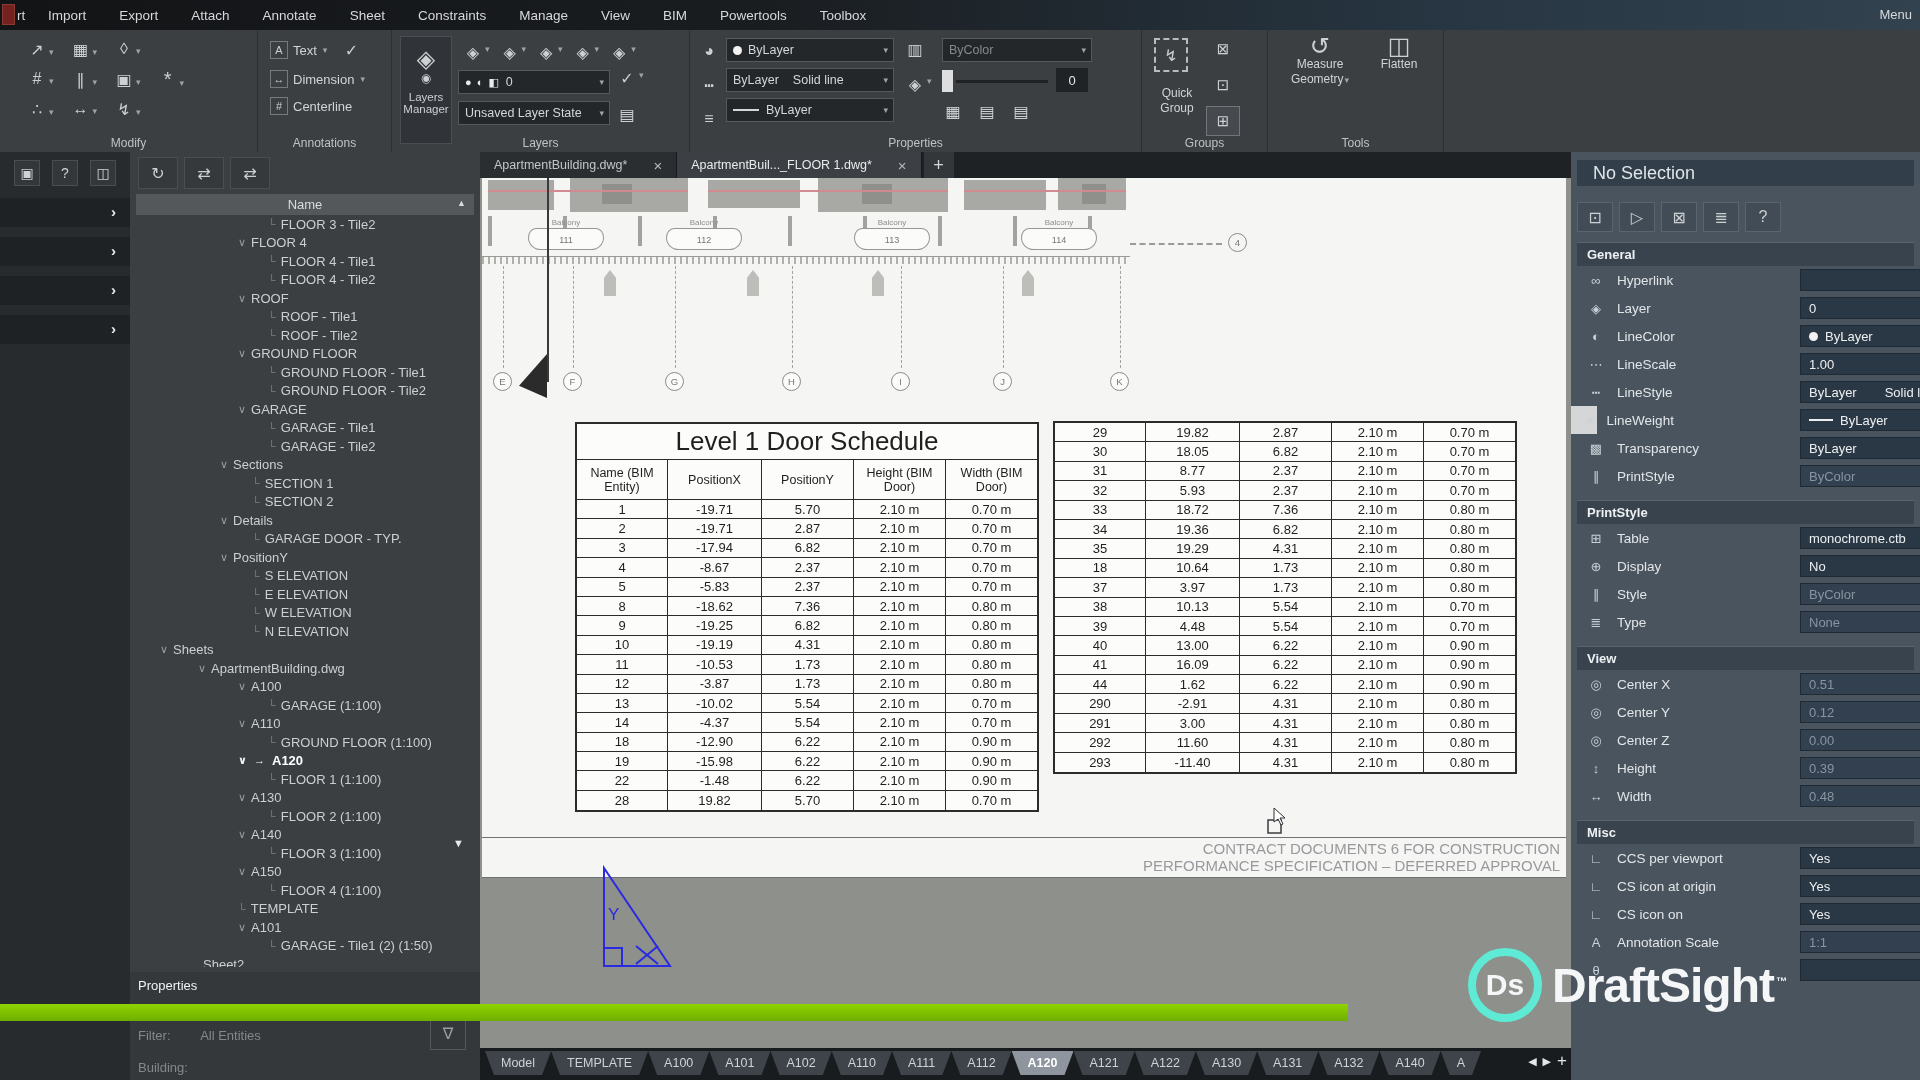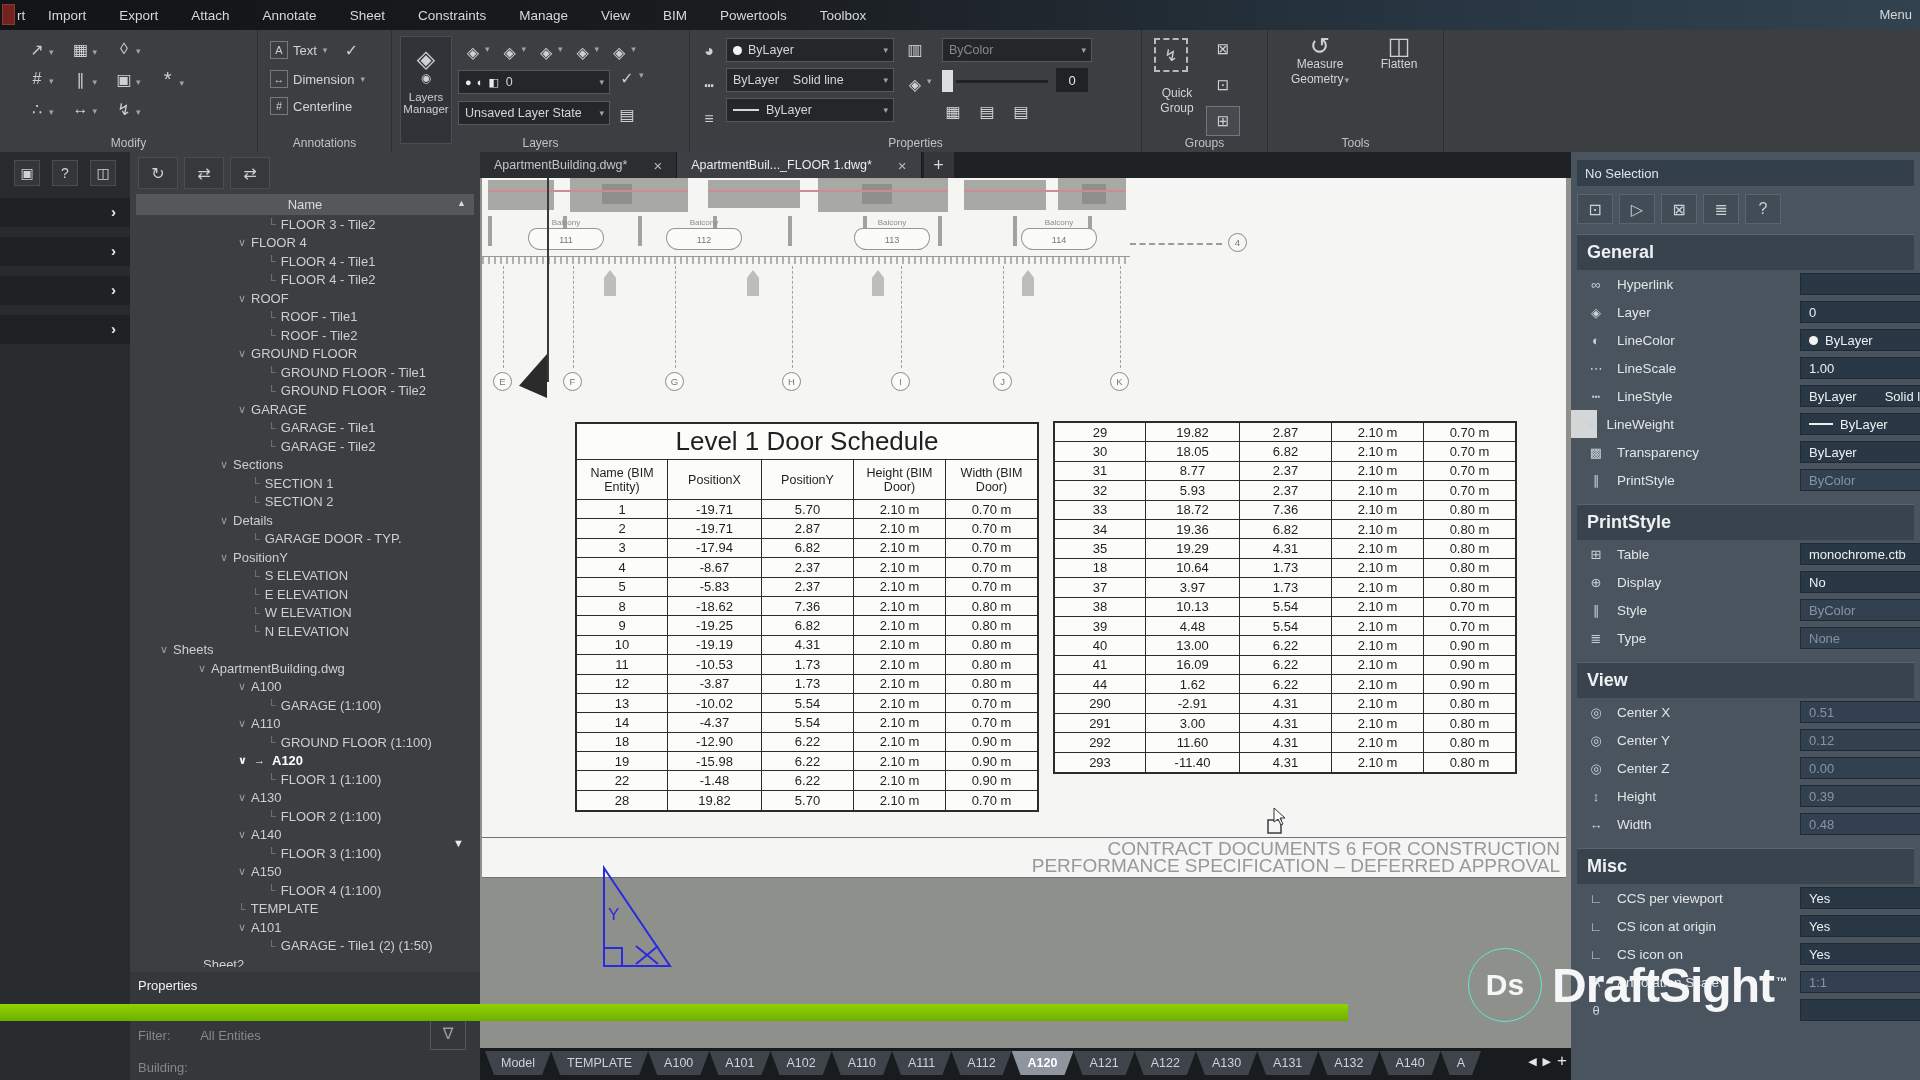--- a/index.html
+++ b/index.html
@@ -201,60 +201,60 @@
   .ds-head span { height:40px; font-size:12.5px; line-height:14px; display:flex; align-items:center;
      justify-content:center; text-align:center; border-left:1px solid #2b2b2b; border-bottom:1.5px solid #2b2b2b; padding:0 2px; }
   .ds-head span:first-child { border-left:none; }
   .ds-row span { height:19.4px; font-size:13px; display:flex; align-items:center; justify-content:center;
      border-left:1px solid #2b2b2b; border-bottom:1px solid #2b2b2b; }
   .ds-row span:first-child { border-left:none; }
   .ds-row:last-of-type span { border-bottom:none; }
 
   
   #note-line { position:absolute; left:0; top:659px; width:1084px; border-top:1px solid #6f7275; }
-  #notes { position:absolute; right:6px; top:662px; text-align:right; font-size:19px; color:#97999c; line-height:17px; }
+  #notes { position:absolute; right:6px; top:662px; text-align:right; font-size:15px; color:#97999c; line-height:17px; }
 
   
   #cs-icon { position:absolute; left:116px; top:684px; }
   #cursor { position:absolute; left:782px; top:630px; }
 
   
   #sheettabs { position:absolute; left:0; bottom:0; width:1091px; height:32px; background:#191c1f;
      display:flex; align-items:flex-start; padding:3px 4px 0 5px; }
   .stab { height:24px; line-height:24px; text-align:center; font-size:12.5px; color:#cfd2d6; background:#3f444b;
      clip-path:polygon(0 0,100% 0,calc(100% - 9px) 100%,9px 100%); padding:0 16px; }
   .stab.active { background:#8e959e; color:#ffffff; font-weight:bold; }
   #stab-ctrl { margin-left:auto; display:flex; align-items:center; gap:6px; color:#e4e6e8; }
   #stab-ctrl .arr { font-size:11px; } #stab-ctrl .plus { font-size:17px; }
 
   
   #propspanel { position:absolute; left:1571px; top:152px; width:349px; height:928px; background:#4a545e; overflow:hidden; }
-  #sel-header { margin:8px 6px 8px; height:26px; background:#323e49; color:#dfe5ea; font-size:13px;
-     display:flex; align-items:center; padding-left:8px; }
+  #sel-header { margin:8px 6px 16px; height:26px; background:#323e49; color:#dfe5ea; font-size:18px;
+     display:flex; align-items:center; padding-left:16px; }
   #sel-toolbar { display:flex; gap:6px; margin:7px 0 0 6px; }
   .sel-btn { width:36px; height:30px; background:#414c56; border:1px solid #5a656f; color:#dfe5ea;
      display:flex; align-items:center; justify-content:center; font-size:15px; }
-  .psec-hdr { margin:10px 6px 0; height:36px; background:#38434d; border-top:1px solid #5a646e;
-     color:#eef1f3; font-size:18px; font-weight:bold; display:flex; align-items:center; padding-left:10px; }
+  .psec-hdr { margin:10px 6px 0; height:24px; background:#38434d; border-top:1px solid #5a646e;
+     color:#eef1f3; font-size:13px; font-weight:bold; display:flex; align-items:center; padding-left:10px; }
   .psec-hdr:first-of-type { margin-top:4px; }
   .prow { position:relative; height:28px; display:flex; align-items:center; }
   .prow .ic { width:18px; margin-left:16px; color:#c9d1d8; font-size:13px; text-align:center; }
   .prow .plbl { margin-left:12px; font-size:13.5px; color:#e2e6e9; }
   .pfield { position:absolute; left:229px; top:3px; width:150px; height:22px; background:#2a3845;
      border:1px solid #1f2a35; color:#edf0f2; font-size:13px; display:flex; align-items:center; padding-left:8px; }
   .prow.muted .pfield { color:#8795a1; background:#334050; }
   .pfield .dot { width:9px; height:9px; border-radius:50%; background:#f2f2f2; margin-right:7px; flex:none; }
   .pfield .wl { width:24px; height:2px; background:#edf0f2; margin-right:7px; flex:none; }
   .pfield .v2 { margin-left:28px; }
 
   
   #progressbar { position:absolute; left:0; top:1004px; width:1348px; height:17px; z-index:60;
      background:linear-gradient(180deg,#8fd400,#6fae00); }
   #brand { position:absolute; left:1468px; top:948px; z-index:70; display:flex; align-items:center; color:#f4f6f7; }
-  #brand-circle { width:74px; height:74px; border:1px solid #5eead4; border-radius:50%;
+  #brand-circle { width:74px; height:74px; border:8px solid #5eead4; border-radius:50%;
      display:flex; align-items:center; justify-content:center; font-size:30px; font-weight:bold; }
   #brand-name { font-size:48px; font-weight:bold; letter-spacing:-1px; margin-left:10px; }
   #brand-tm { font-size:11px; vertical-align:super; margin-left:2px; }
 </style>
 </head>
 <body>
 
 <div id="app">
 
   <header id="titlebar">

